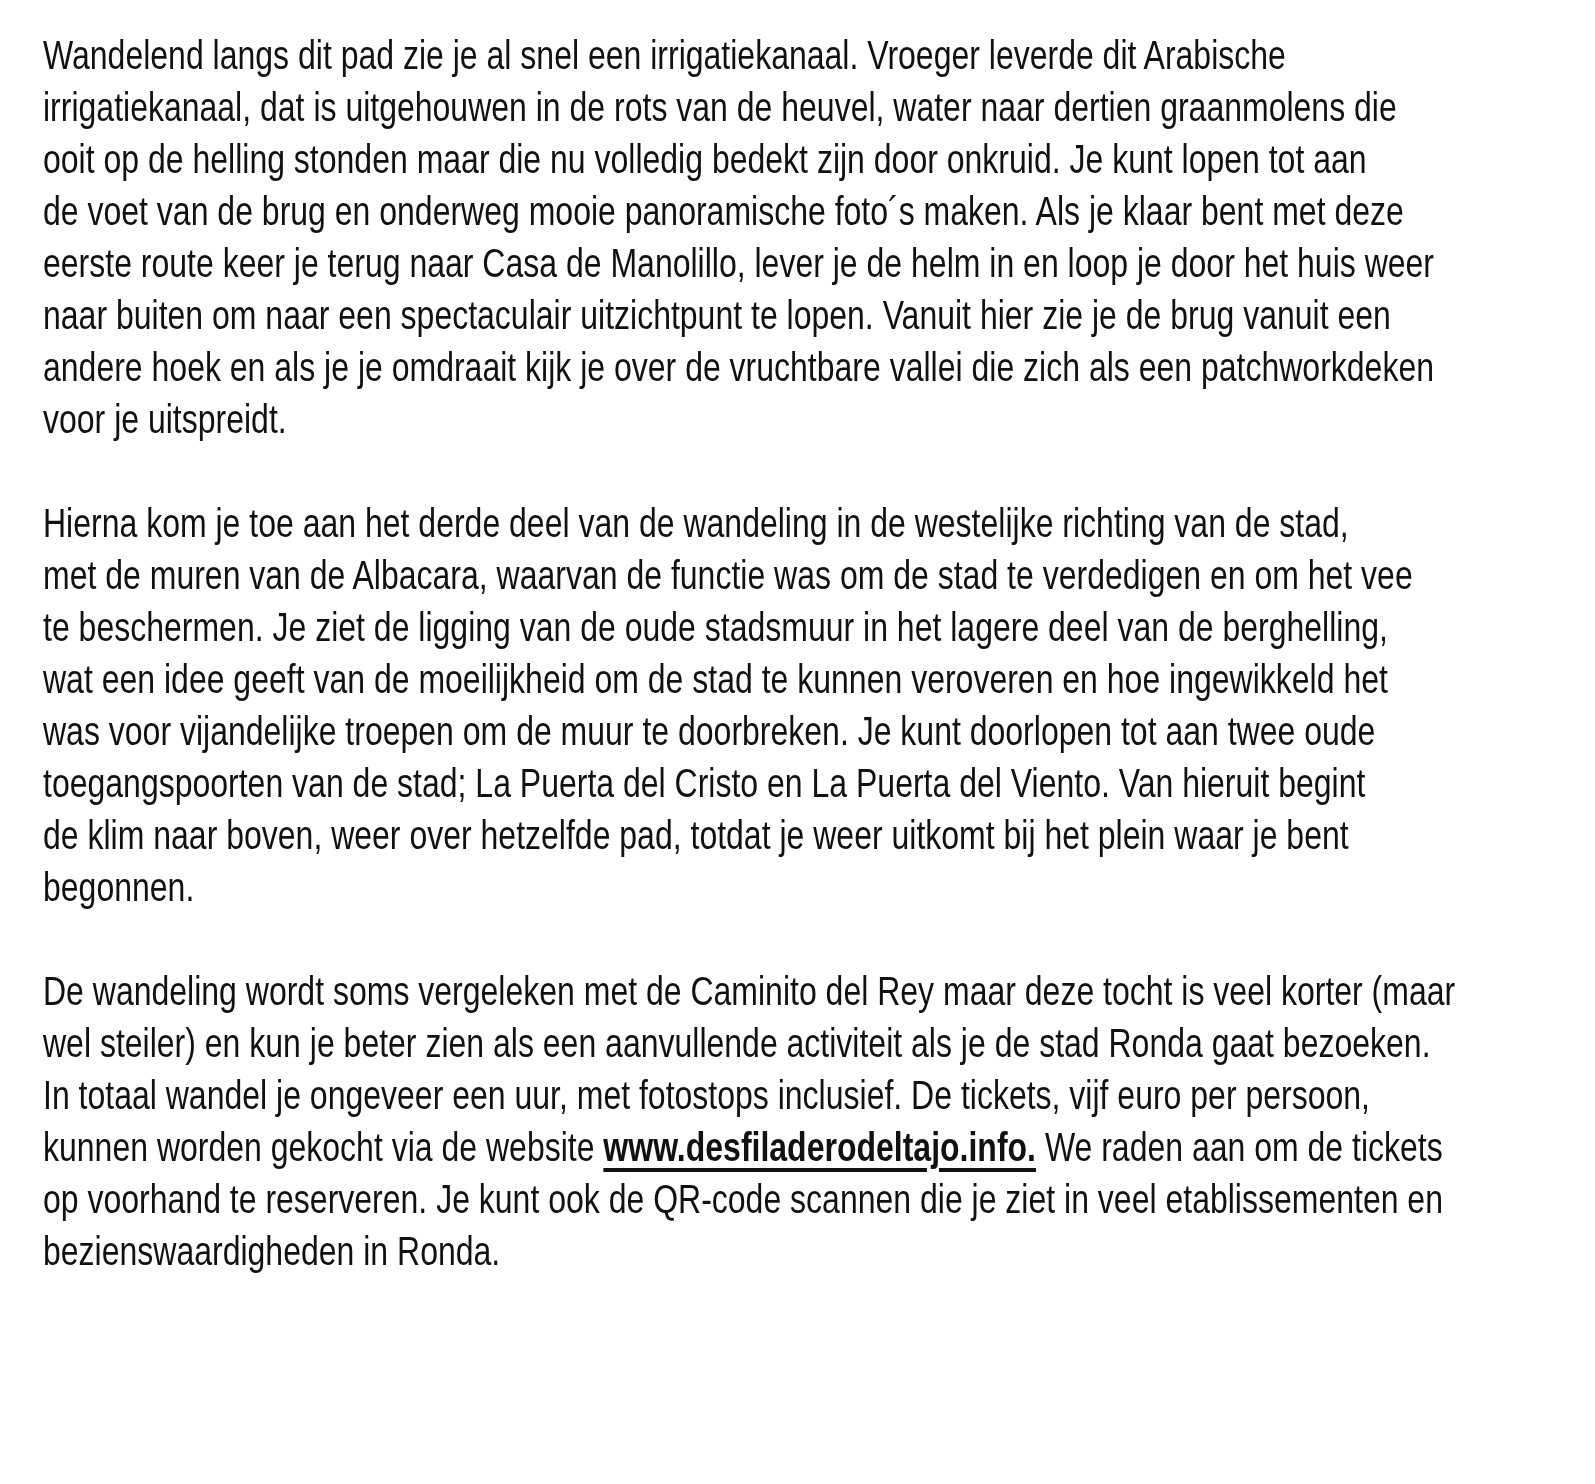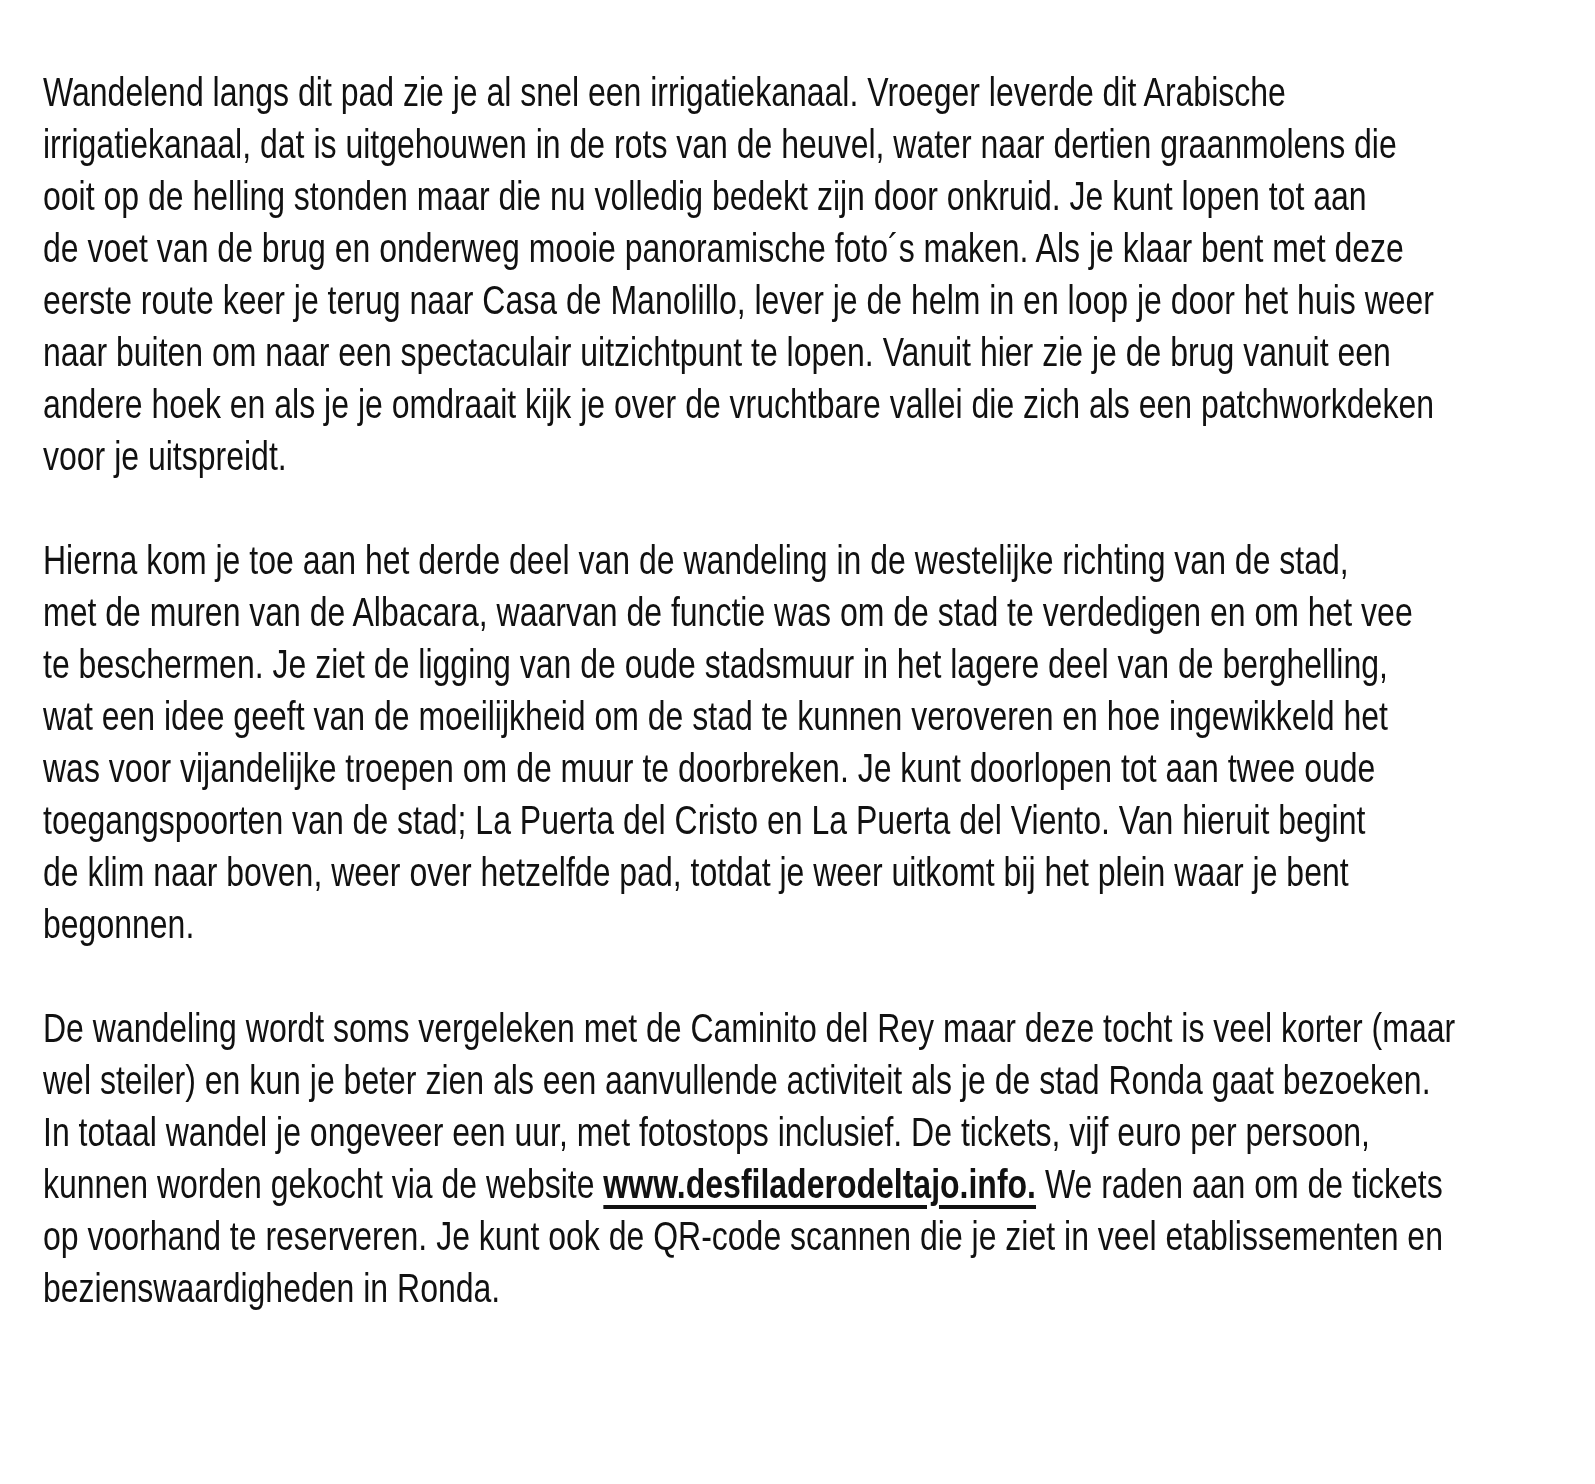--- a/index.html
+++ b/index.html
@@ -9,21 +9,21 @@
   body {
     width: 1595px;
     height: 1484px;
     background: #ffffff;
     overflow: hidden;
   }
   .page {
     box-sizing: border-box;
     width: 1595px;
     height: 1232px;
-    padding: 66px 0 0 43px;
+    padding: 29px 0 0 43px;
     border-radius: 19px;
   }
   
   .copy {
     font-family: "Liberation Sans", sans-serif;
     font-size: 40px;
     line-height: 52px;
     font-weight: 400;
     color: #111111;
     white-space: pre;           

